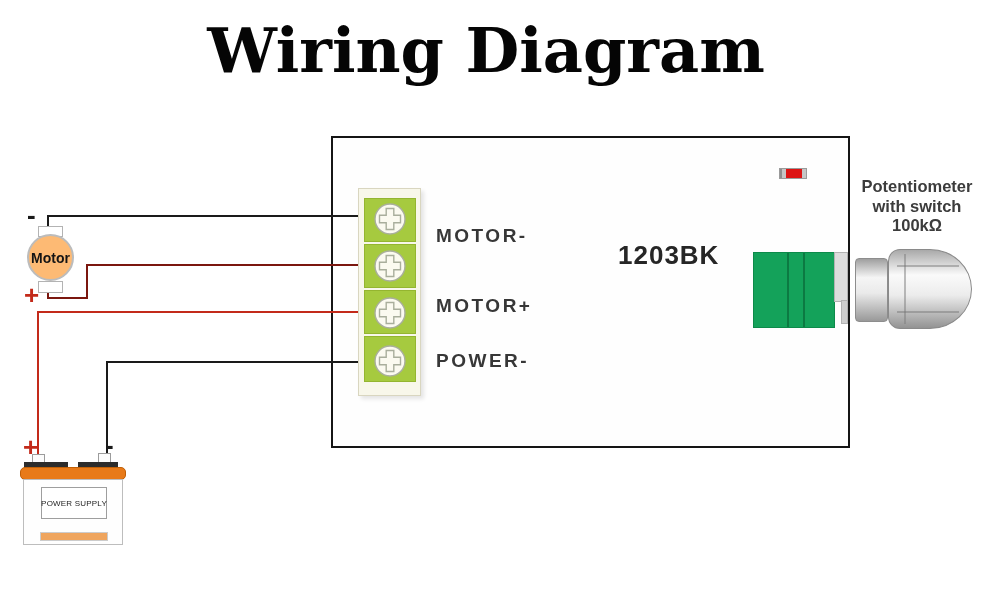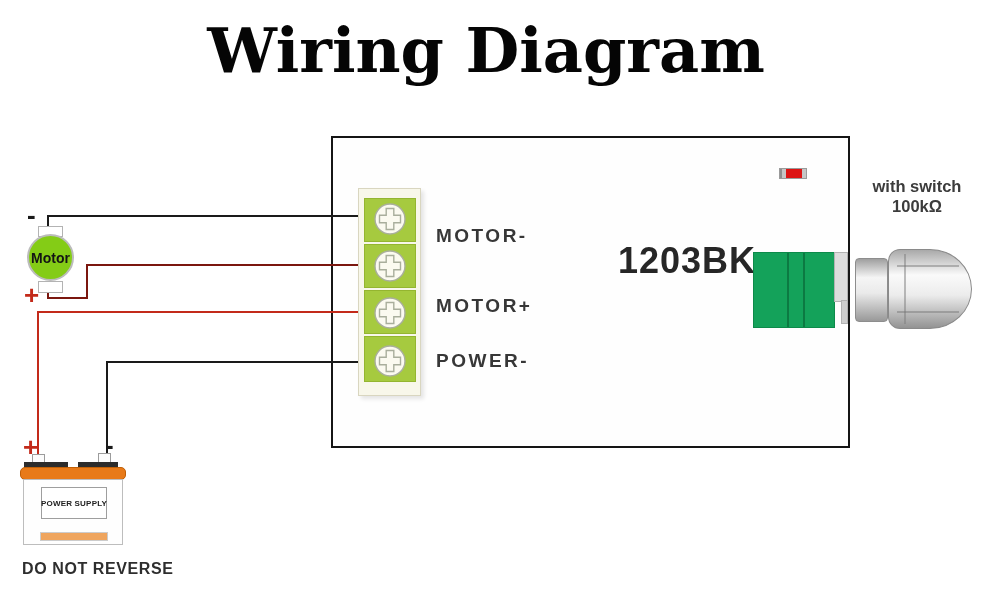--- a/index.html
+++ b/index.html
@@ -29,56 +29,56 @@
     left:436px;width:140px;height:24px;line-height:24px;
     font-weight:bold;font-size:19px;letter-spacing:2.5px;color:#373737;
   }
   
   .ledrow{left:596px;top:165px;width:180px;text-align:right;font-weight:bold;font-size:14px;color:#1f1f1f;}
   .ledicon{
     left:779px;top:168px;width:28px;height:11px;
     background:linear-gradient(90deg,#8f8f8f 0 2px,#c6c6c6 2px 6px,var(--led-red,#dd1414) 6px 22px,#c6c6c6 22px 26px,#8f8f8f 26px 28px);
     border:0.5px solid #9a9a9a;
   }
-  .model{left:618px;top:240px;width:104px;font-weight:bold;font-size:36px;letter-spacing:1px;color:#262626;}
+  .model{left:618px;top:240px;width:104px;font-weight:bold;font-size:26px;letter-spacing:1px;color:#262626;}
   
   .potbody{left:753px;top:252px;width:82px;height:76px;background:var(--pot-green,#14a25a);border:1px solid #0d8a4a;}
   .potsep{position:absolute;top:0;width:2px;height:100%;background:rgba(6,90,48,.55);}
   .potplate{left:834px;top:252px;width:14px;height:50px;background:#dcdcdc;border:1px solid #b2b2b2;}
   .potplate2{left:841px;top:300px;width:7px;height:24px;background:#cecece;border:1px solid #b2b2b2;}
   .bushing{
     left:855px;top:258px;width:33px;height:64px;border:1px solid #8d8d8d;border-radius:4px;
     background:linear-gradient(180deg,#9f9f9f,#f5f5f5 30%,#eaeaea 55%,#999999);
   }
   .knob{
     left:888px;top:249px;width:84px;height:80px;border:1px solid #8a8a8a;
     border-radius:12px 42px 42px 12px / 12px 40px 40px 12px;
     background:linear-gradient(180deg,#a9a9a9,#fafafa 32%,#ececec 58%,#939393);
   }
   .knob .rim{position:absolute;left:15px;top:4px;bottom:4px;width:2px;background:rgba(125,125,125,.5);}
   .knob .ridge{position:absolute;left:8px;right:12px;height:2px;background:rgba(115,115,115,.45);}
   .potlabel{left:850px;top:177px;width:134px;text-align:center;font-weight:bold;font-size:16.5px;line-height:19.5px;color:#3c3c3c;}
   
   .mtab{background:#ffffff;border:1px solid #b3b3b3;}
   .mcircle{
-    left:27px;top:234px;width:47px;height:47px;border-radius:50%;background:#84cc16;border:2px solid #bcbcbc;
+    left:27px;top:234px;width:47px;height:47px;border-radius:50%;background:#fdba74;border:2px solid #bcbcbc;
     display:flex;align-items:center;justify-content:center;font-weight:bold;font-size:14px;color:#141414;
   }
   .sign{font-weight:bold;line-height:26px;font-size:26px;}
   .red{color:var(--wire-red,#c3261c);}
   .blk{color:#1a1a1a;}
   
   .post{background:#fcfcfc;border:1px solid #9c9c9c;}
   .clamp{background:#2c2c2c;}
   .lid{left:20px;top:467px;width:106px;height:13px;background:var(--battery-orange,#e87a19);border:1px solid #c05f06;border-radius:5px;}
   .bbody{left:23px;top:479px;width:100px;height:66px;background:#fefefe;border:1px solid #bdbdbd;}
   .blabelbox{
     left:41px;top:487px;width:66px;height:32px;border:1px solid #9e9e9e;background:#fff;
     display:flex;align-items:center;justify-content:center;
-    font-weight:bold;font-size:8px;letter-spacing:.2px;color:#222;white-space:nowrap;
+    font-weight:normal;font-size:8px;letter-spacing:.2px;color:#222;white-space:nowrap;
   }
   .stripe{left:40px;top:532px;width:68px;height:9px;background:#efa55e;border:1px solid #cccccc;}
   .warning{left:22px;top:560px;font-weight:bold;font-size:16px;letter-spacing:.6px;color:#2e2e2e;}
 </style>
 </head>
 <body>
 
 <div class="stage">
 
   <div class="abs title">Wiring Diagram</div>
@@ -136,20 +136,21 @@
   </div>
   <div class="abs potplate"></div>
   <div class="abs potplate2"></div>
   <div class="abs bushing"></div>
   <div class="abs knob">
     <div class="rim"></div>
     <div class="ridge" style="top:15px;"></div>
     <div class="ridge" style="bottom:15px;"></div>
   </div>
   <div class="abs potlabel">
+    <div>Potentiometer</div>
     <div>with switch</div>
     <div>100kΩ</div>
   </div>
 
   <div class="abs mtab" style="left:38px;top:226px;width:25px;height:11px;"></div>
   <div class="abs mtab" style="left:38px;top:281px;width:25px;height:12px;"></div>
   <div class="abs mcircle">
     <span>Motor</span>
   </div>
   <div class="abs sign blk" style="left:27px;top:202px;">-</div>
@@ -160,15 +161,14 @@
   <div class="abs post" style="left:32px;top:454px;width:13px;height:10px;"></div>
   <div class="abs post" style="left:98px;top:453px;width:13px;height:11px;"></div>
   <div class="abs clamp" style="left:24px;top:462px;width:44px;height:6px;"></div>
   <div class="abs clamp" style="left:78px;top:462px;width:40px;height:6px;"></div>
   <div class="abs lid"></div>
   <div class="abs bbody"></div>
   <div class="abs blabelbox">
     <span>POWER SUPPLY</span>
   </div>
   <div class="abs stripe"></div>
-  <div class="abs warning">DO NOT REVERSE</div>
 
 </div>
 
 </body></html>

